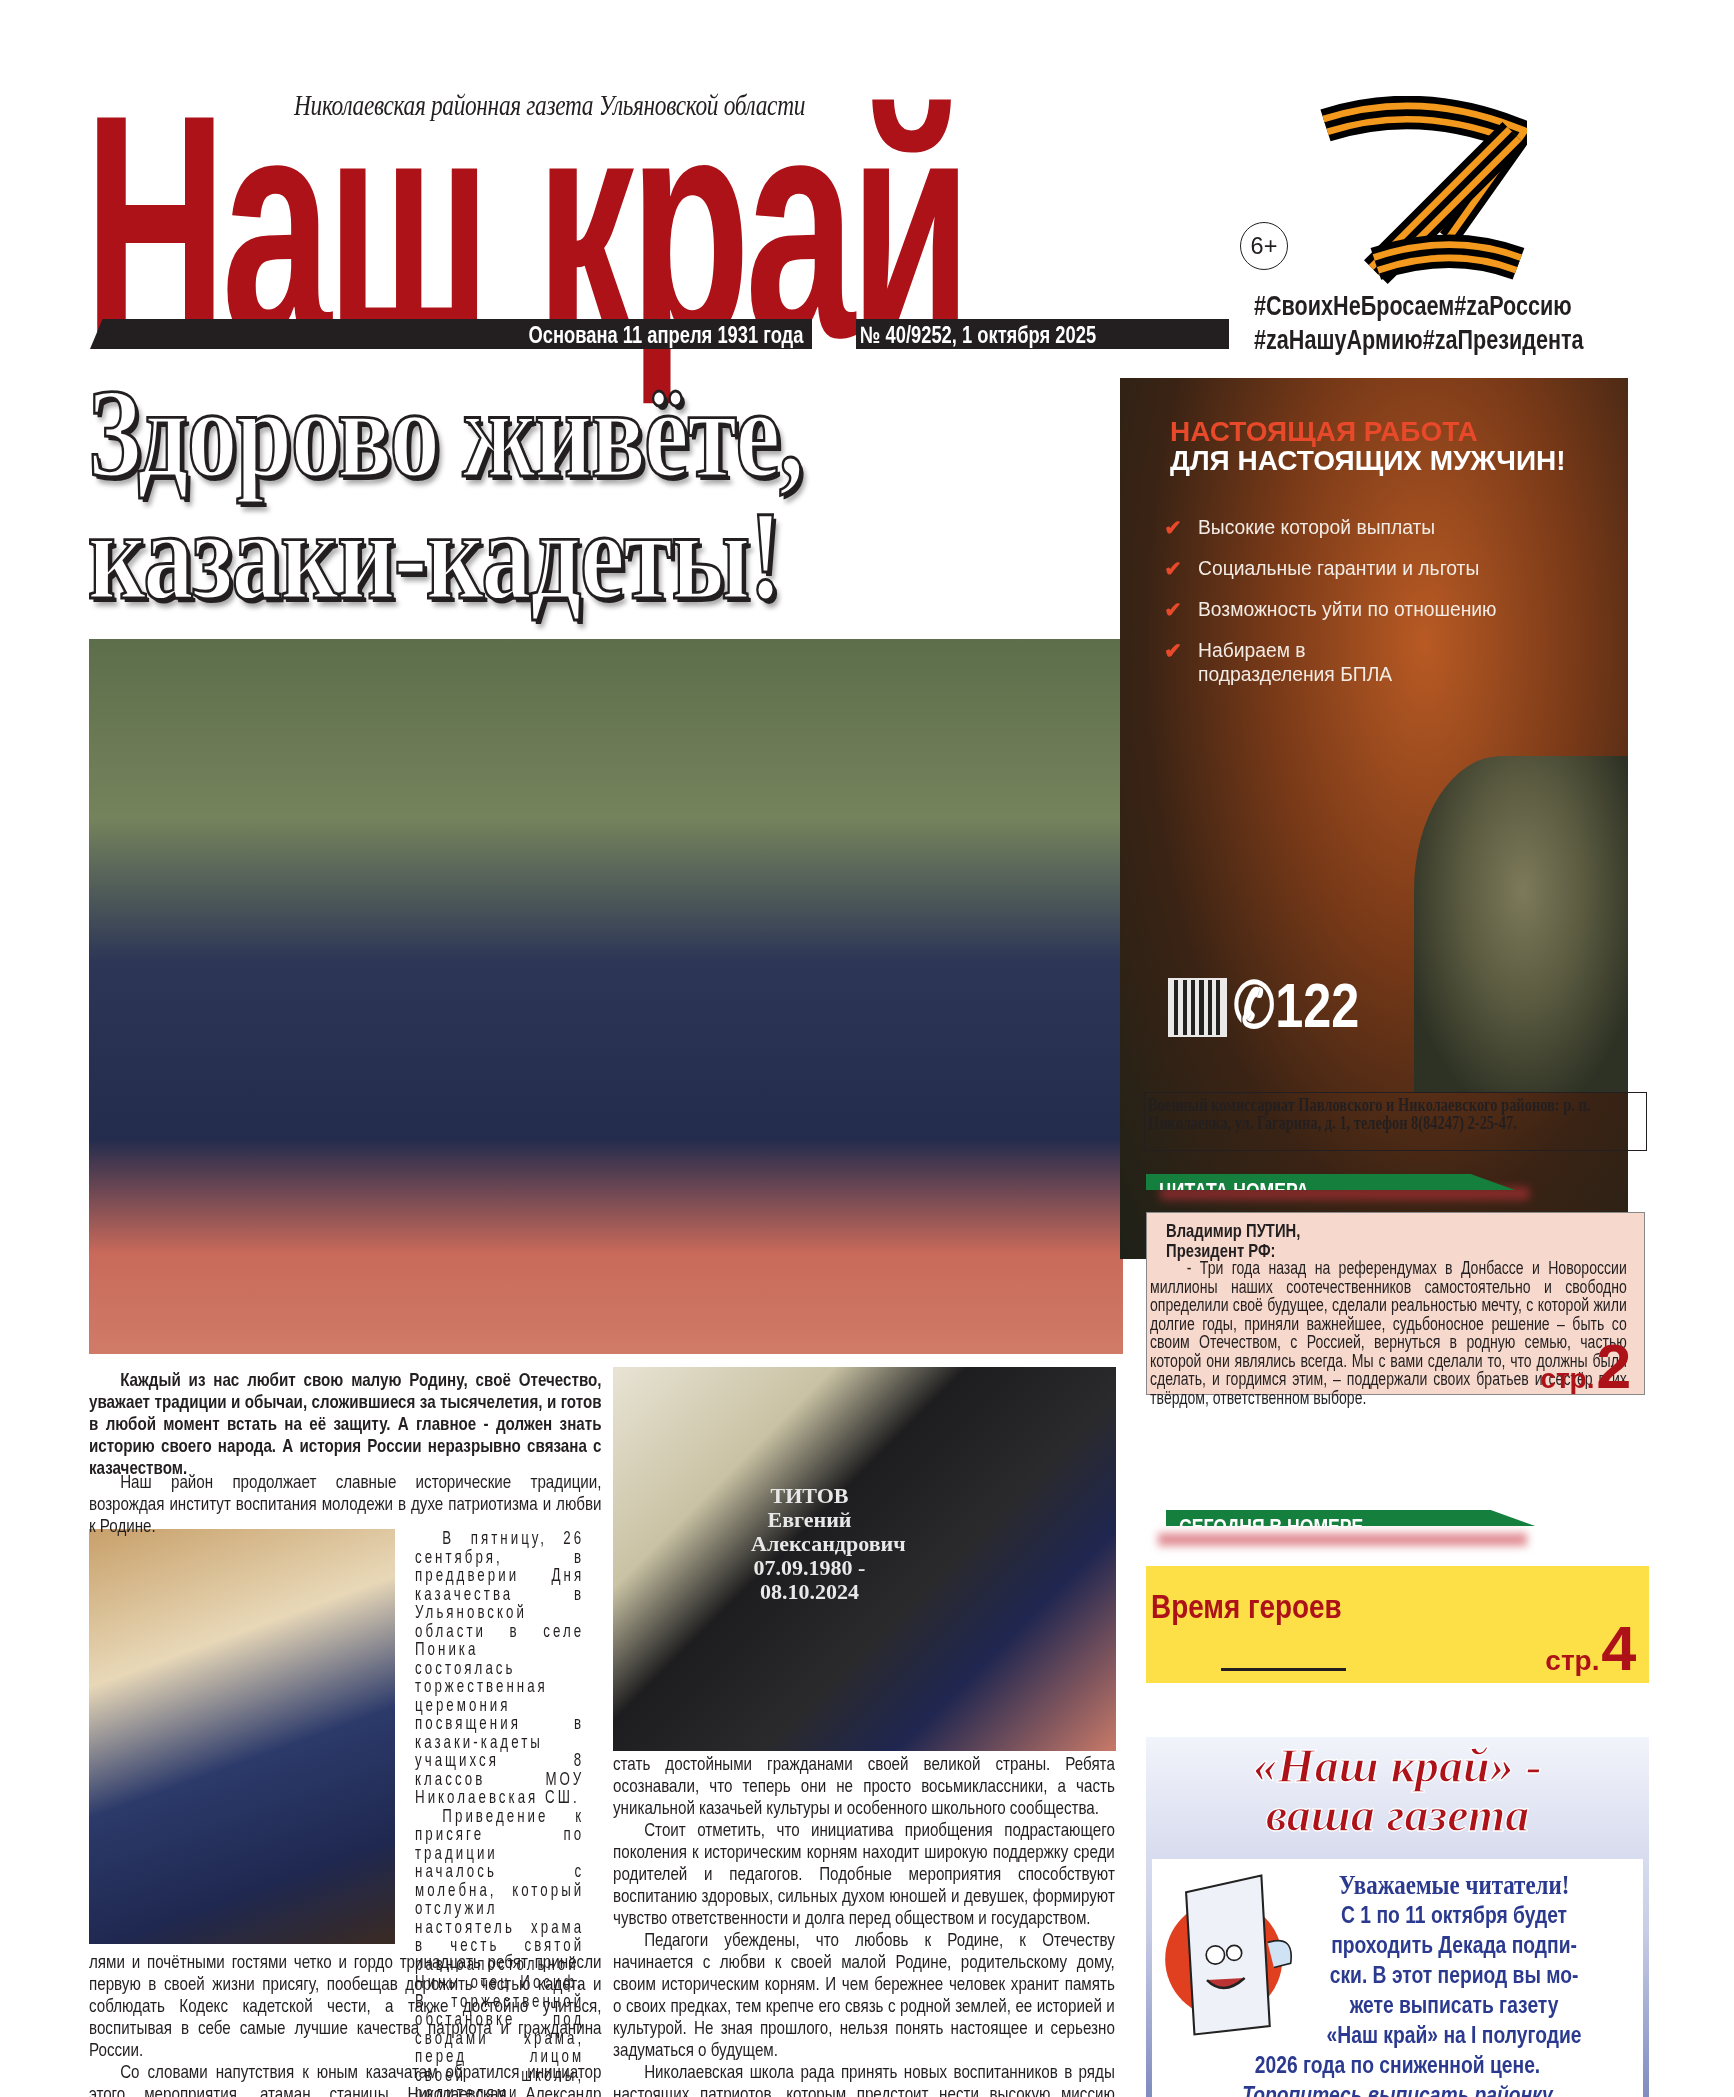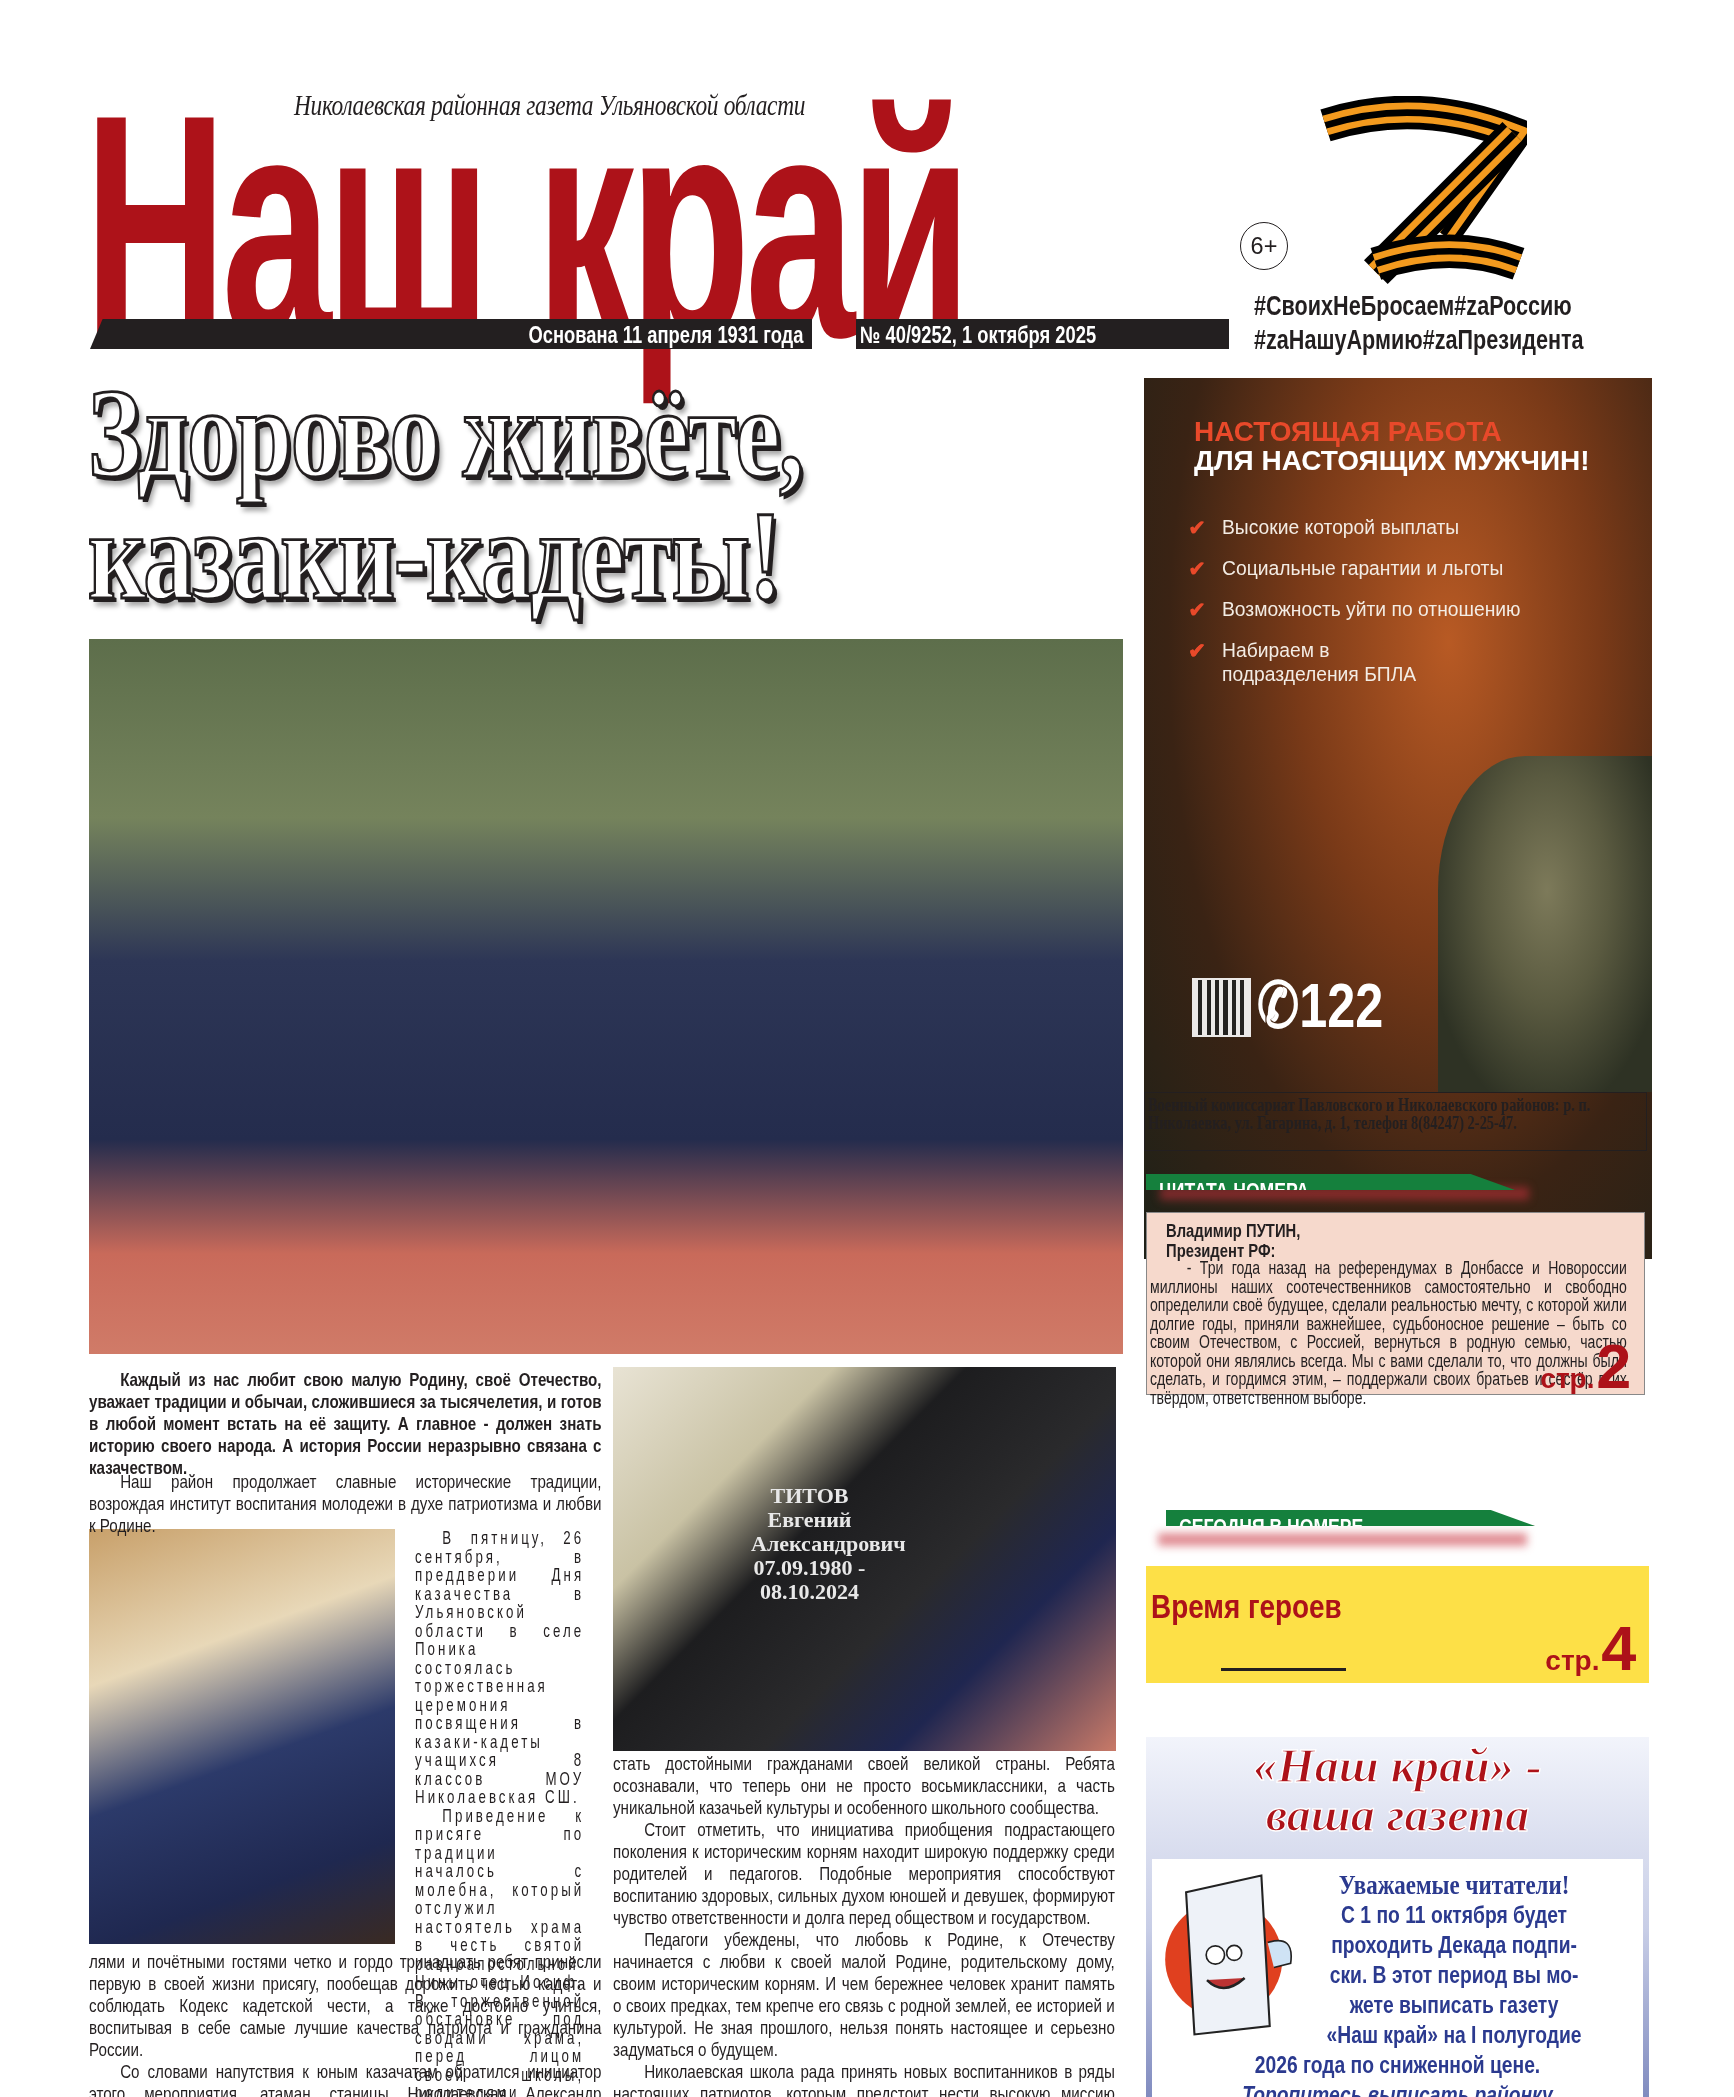--- a/index.html
+++ b/index.html
@@ -26,21 +26,21 @@
   .grave-title{left:138px;top:117px;color:#e8e8e8;font-family:"Liberation Serif",serif;font-weight:bold;font-size:22px;text-align:center;width:117px;line-height:24px;}
   
   .art{font-family:"Liberation Sans",sans-serif;font-size:18.5px;line-height:22px;text-align:justify;transform:scaleX(0.82);transform-origin:left top;}
   .lead{left:89px;top:1369px;width:625px;font-weight:bold;}
   .p{text-indent:38px;margin:0;}
   .col1{left:89px;top:1471px;width:625px;}
   .col1b{left:415px;top:1529px;width:235px;font-size:18.5px;line-height:18.5px;transform:scaleX(0.72);letter-spacing:4.2px;}
   .col1c{left:89px;top:1951px;width:625px;}
   .col2{left:613px;top:1753px;width:612px;}
   
-  .ad{left:1144px;top:378px;width:508px;height:881px;background:radial-gradient(ellipse at 60% 30%,#b85a24 0%,#7a3a18 35%,#3a2314 65%,#1e2118 100%);overflow:hidden;text-decoration:underline;}
+  .ad{left:1120px;top:378px;width:508px;height:881px;background:radial-gradient(ellipse at 60% 30%,#b85a24 0%,#7a3a18 35%,#3a2314 65%,#1e2118 100%);overflow:hidden;text-decoration:underline;}
   .ad-h1{left:50px;top:38px;color:#e8492a;font-weight:bold;font-size:28px;white-space:nowrap;}
   .ad-h2{left:50px;top:67px;color:#fff;font-weight:bold;font-size:28px;white-space:nowrap;}
   .ad-list{left:40px;top:138px;width:440px;}
   .ad-item{position:relative;padding-left:38px;color:#f3ece4;font-size:19.3px;line-height:24px;margin-bottom:17px;}
   .ad-item .ck{position:absolute;left:4.2px;top:0;color:#e8492a;font-weight:bold;font-size:21px;}
   .qr{left:48px;top:600px;width:55px;height:55px;background:repeating-linear-gradient(90deg,#fff 0 4.2px,#222 4.2px 8.4px),#fff;border:2.5px solid #fff;opacity:.9;}
   .phone{left:113px;top:596px;color:#fff;font-weight:bold;font-size:63px;line-height:63px;transform:scaleX(0.8);transform-origin:left top;white-space:nowrap;}
   .soldier{left:294px;top:378px;width:218px;height:336px;background:radial-gradient(ellipse at 50% 40%,#7d7a5a 0%,#5a5a40 40%,#2e3224 80%);border-radius:40% 0 0 0;}
   .addr{left:1144px;top:1092px;width:503px;height:59px;border:1.3px solid #231f20;padding:2.5px 3.4px;box-sizing:border-box;font-family:Liberation Serif, serif;}
   .addr span{display:block;font-weight:bold;font-size:18.5px;line-height:18.5px;transform:scaleX(0.78);transform-origin:left top;width:128%;}

